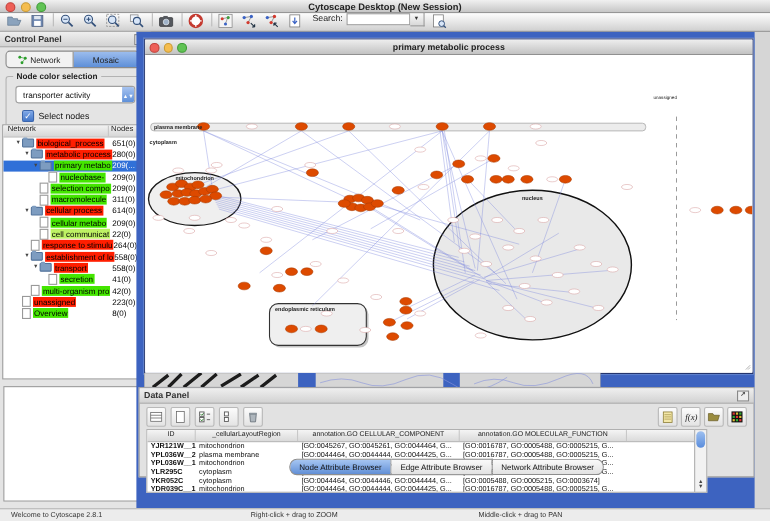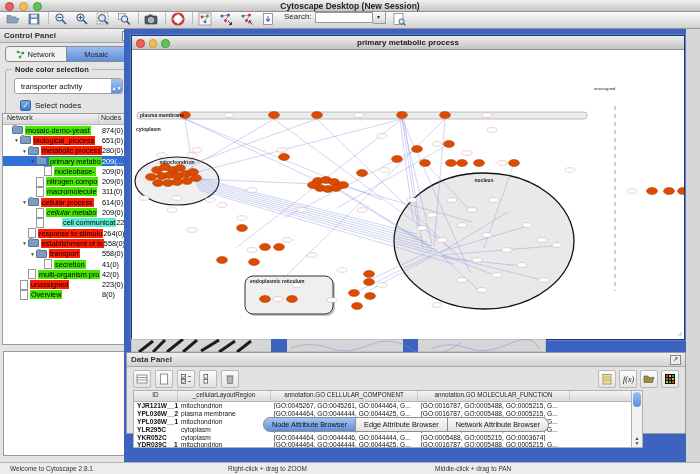--- a/index.html
+++ b/index.html
@@ -212,26 +212,20 @@
         <div class="checkbox">✓</div>
         <span class="checklabel">Select nodes</span>
       </div>
     </div>
     <div class="treewrap">
       <div class="tree-head">
         <div class="c1">Network</div>
         <div class="c2">Nodes</div>
       </div>
       <div id="treeRows">
-          <div class="trow" style="padding-left: 2px;">
-            <span class="arrow"></span>
-            <span class="fold"></span>
-            <span class="tlabel" style="background: rgb(68, 230, 0);">mosaic-demo-yeast</span>
-            <span class="tcount">874(0)</span>
-          </div>
           <div class="trow" style="padding-left: 10px;">
             <span class="arrow">▼</span>
             <span class="fold"></span>
             <span class="tlabel" style="background: rgb(255, 30, 0);">biological_process</span>
             <span class="tcount">651(0)</span>
           </div>
           <div class="trow" style="padding-left: 18px;">
             <span class="arrow">▼</span>
             <span class="fold"></span>
             <span class="tlabel" style="background: rgb(255, 30, 0);">metabolic process</span>
@@ -245,45 +239,45 @@
           </div>
           <div class="trow" style="padding-left: 34px;">
             <span class="arrow"></span>
             <span class="ficon"></span>
             <span class="tlabel" style="background: rgb(68, 230, 0);">nucleobase-</span>
             <span class="tcount">209(0)</span>
           </div>
           <div class="trow" style="padding-left: 26px;">
             <span class="arrow"></span>
             <span class="ficon"></span>
-            <span class="tlabel" style="background: rgb(68, 230, 0);">nitrogen compo</span>
+            <span class="tlabel" style="background: rgb(68, 230, 0);">selection compo</span>
             <span class="tcount">209(0)</span>
           </div>
           <div class="trow" style="padding-left: 26px;">
             <span class="arrow"></span>
             <span class="ficon"></span>
             <span class="tlabel" style="background: rgb(68, 230, 0);">macromolecule</span>
             <span class="tcount">311(0)</span>
           </div>
           <div class="trow" style="padding-left: 18px;">
             <span class="arrow">▼</span>
             <span class="fold"></span>
             <span class="tlabel" style="background: rgb(255, 30, 0);">cellular process</span>
             <span class="tcount">614(0)</span>
           </div>
           <div class="trow" style="padding-left: 26px;">
             <span class="arrow"></span>
             <span class="ficon"></span>
-            <span class="tlabel" style="background: rgb(68, 230, 0); font-style: italic;">cellular metabo</span>
+            <span class="tlabel" style="background: rgb(68, 230, 0);">cellular metabo</span>
             <span class="tcount">209(0)</span>
           </div>
           <div class="trow" style="padding-left: 26px;">
             <span class="arrow"></span>
             <span class="ficon"></span>
-            <span class="tlabel" style="background: #5eead4; margin-left: 16px;">cell communicat</span>
+            <span class="tlabel" style="background: #bef264;">cell communicat</span>
             <span class="tcount">22(0)</span>
           </div>
           <div class="trow" style="padding-left: 18px;">
             <span class="arrow"></span>
             <span class="ficon"></span>
             <span class="tlabel" style="background: rgb(255, 30, 0);">response to stimulu</span>
             <span class="tcount">264(0)</span>
           </div>
           <div class="trow" style="padding-left: 18px;">
             <span class="arrow">▼</span>

